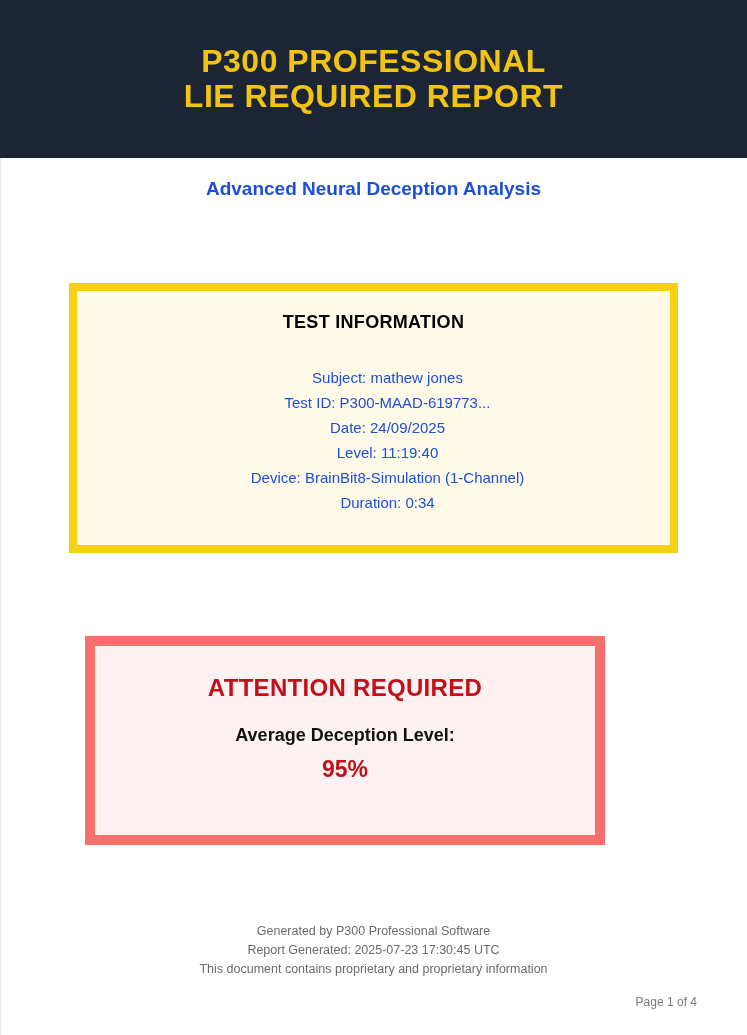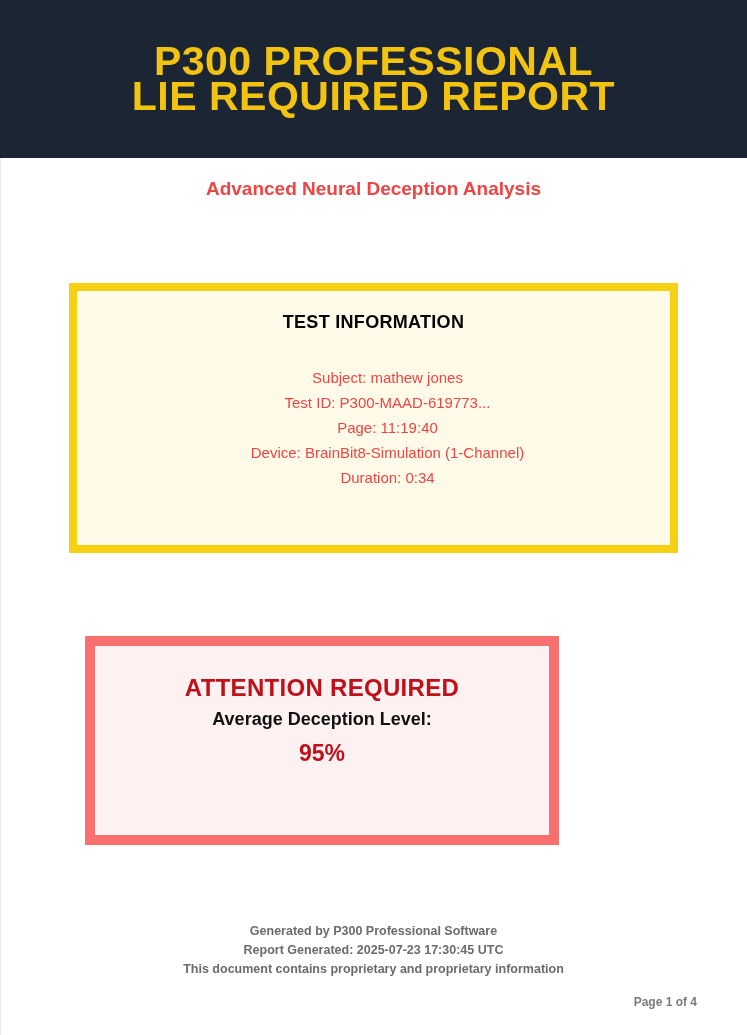--- a/index.html
+++ b/index.html
@@ -25,79 +25,79 @@
     background:#ebebee;
   }
   
   .report-header{
     position:absolute;top:0;left:0;width:747px;height:158px;
     background:var(--header-background,#1c2534);
     display:flex;flex-direction:column;justify-content:center;align-items:center;
   }
   .report-title{
     color:var(--title-gold,#f2c411);
-    font-size:41px;font-weight:bold;line-height:35px;
+    font-size:32px;font-weight:bold;line-height:35px;
     text-align:center;letter-spacing:0.5px;
   }
   
   .report-subtitle{
     position:absolute;top:177px;left:0;width:747px;
-    text-align:center;font-size:19px;font-weight:bold;color:#ef4444;
+    text-align:center;font-size:19px;font-weight:bold;color:#1d4ed8;
     line-height:24px;
   }
   
   .info-box{
     position:absolute;top:283px;left:69px;width:609px;height:270px;
     border:8px solid var(--info-border,#f6d013);
     background:var(--info-background,#fffbe8);
     text-align:center;
     padding-top:20px;
   }
   .info-heading{
     font-size:18px;font-weight:bold;color:#050505;line-height:23px;
     letter-spacing:0.3px;
     margin-bottom:31px;
   }
   .info-line{
-    font-size:15px;color:#ef4444;line-height:25px;margin-left:28px;
+    font-size:15px;color:#1d4ed8;line-height:25px;margin-left:28px;
   }
   
   .alert-box{
-    position:absolute;top:636px;left:85px;width:474px;height:209px;
+    position:absolute;top:636px;left:85px;width:520px;height:209px;
     border:10px solid var(--alert-border,#f7706d);
     background:var(--alert-background,#fdf1f1);
     text-align:center;
     padding-top:28px;
   }
   .alert-heading{
     font-size:24px;font-weight:bold;line-height:28px;
     color:var(--alert-red,#c0111a);
     letter-spacing:0.3px;
   }
   .alert-label{
-    margin-top:5px;
+    margin-top:21px;
     font-size:18px;font-weight:bold;color:#111111;line-height:24px;
   }
   .alert-value{
     margin-top:8px;
     font-size:23px;font-weight:bold;line-height:28px;
     color:var(--alert-red,#c0111a);
   }
   
   .report-footer{
     position:absolute;top:922px;left:0;width:747px;
     text-align:center;
   }
   .footer-line{
-    font-size:12.5px;font-weight:bold;color:var(--footer-gray,#6b6b6b);
+    font-size:12.5px;font-weight:normal;color:var(--footer-gray,#6b6b6b);
     line-height:19px;
   }
   .page-number{
     position:absolute;top:995px;right:50px;
-    font-size:12px;color:#7a7a7a;line-height:14px;font-weight:bold;
+    font-size:12px;color:#7a7a7a;line-height:14px;
   }
 </style>
 </head>
 <body>
 
 <div class="page-edge"></div>
 
 <header class="report-header">
   <div class="report-title">
     <div>P300 PROFESSIONAL</div>
@@ -105,21 +105,22 @@
   </div>
 </header>
 
 <div class="report-subtitle">Advanced Neural Deception Analysis</div>
 
 <section class="info-box">
   <div class="info-heading">TEST INFORMATION</div>
   <div>
     <div class="info-line">Subject: mathew jones</div>
     <div class="info-line">Test ID: P300-MAAD-619773...</div>
-    <div class="info-line">Page: 11:19:40</div>
+    <div class="info-line">Date: 24/09/2025</div>
+    <div class="info-line">Level: 11:19:40</div>
     <div class="info-line">Device: BrainBit8-Simulation (1-Channel)</div>
     <div class="info-line">Duration: 0:34</div>
   </div>
 </section>
 
 <section class="alert-box">
   <div class="alert-heading">ATTENTION REQUIRED</div>
   <div class="alert-label">Average Deception Level:</div>
   <div class="alert-value">95%</div>
 </section>

